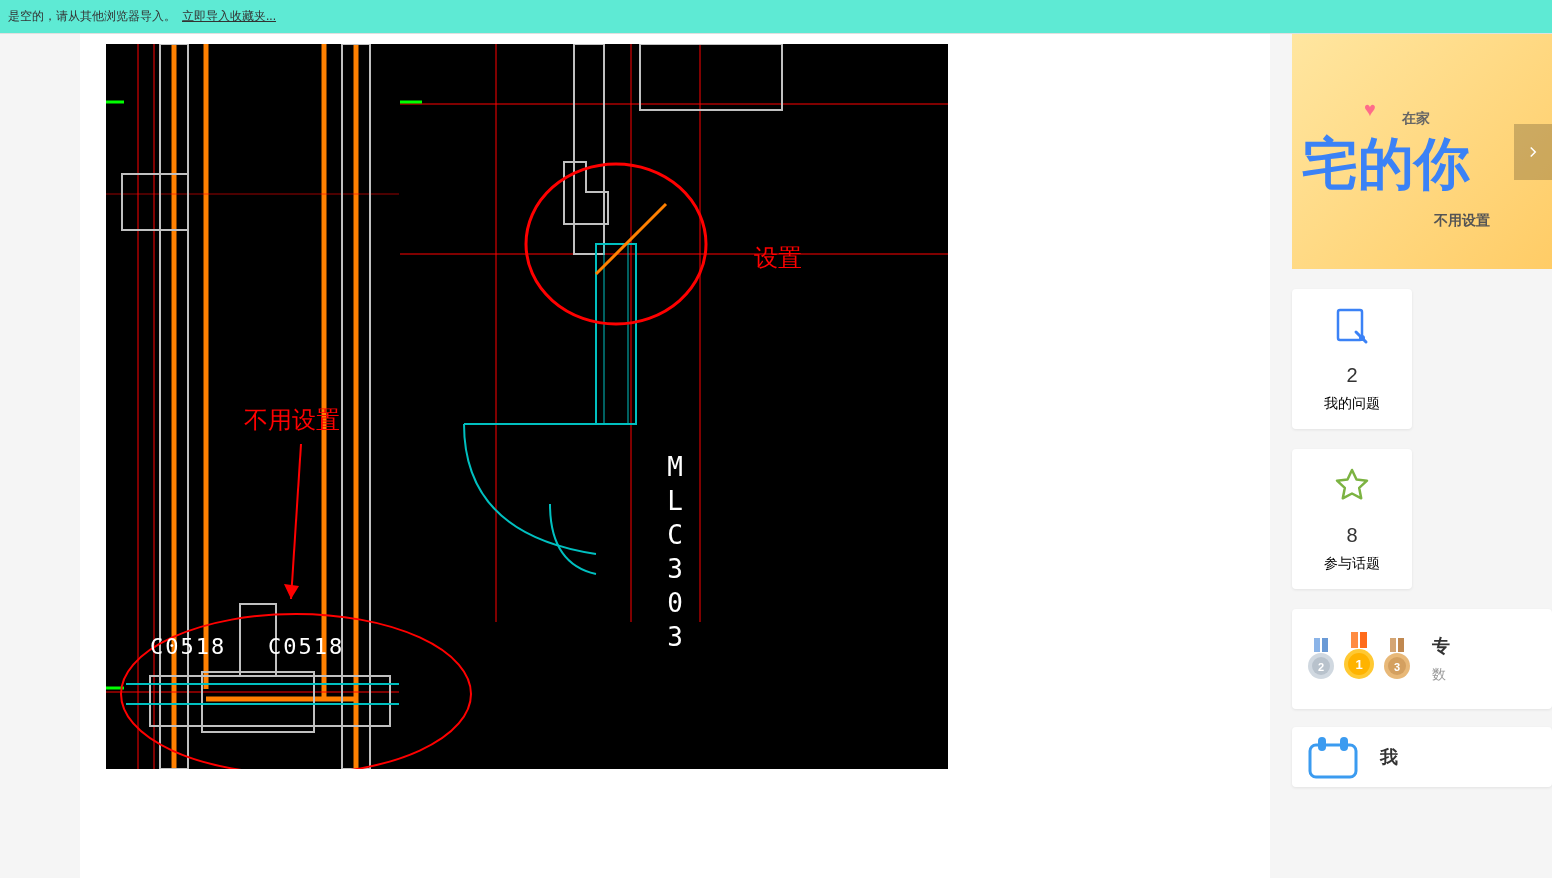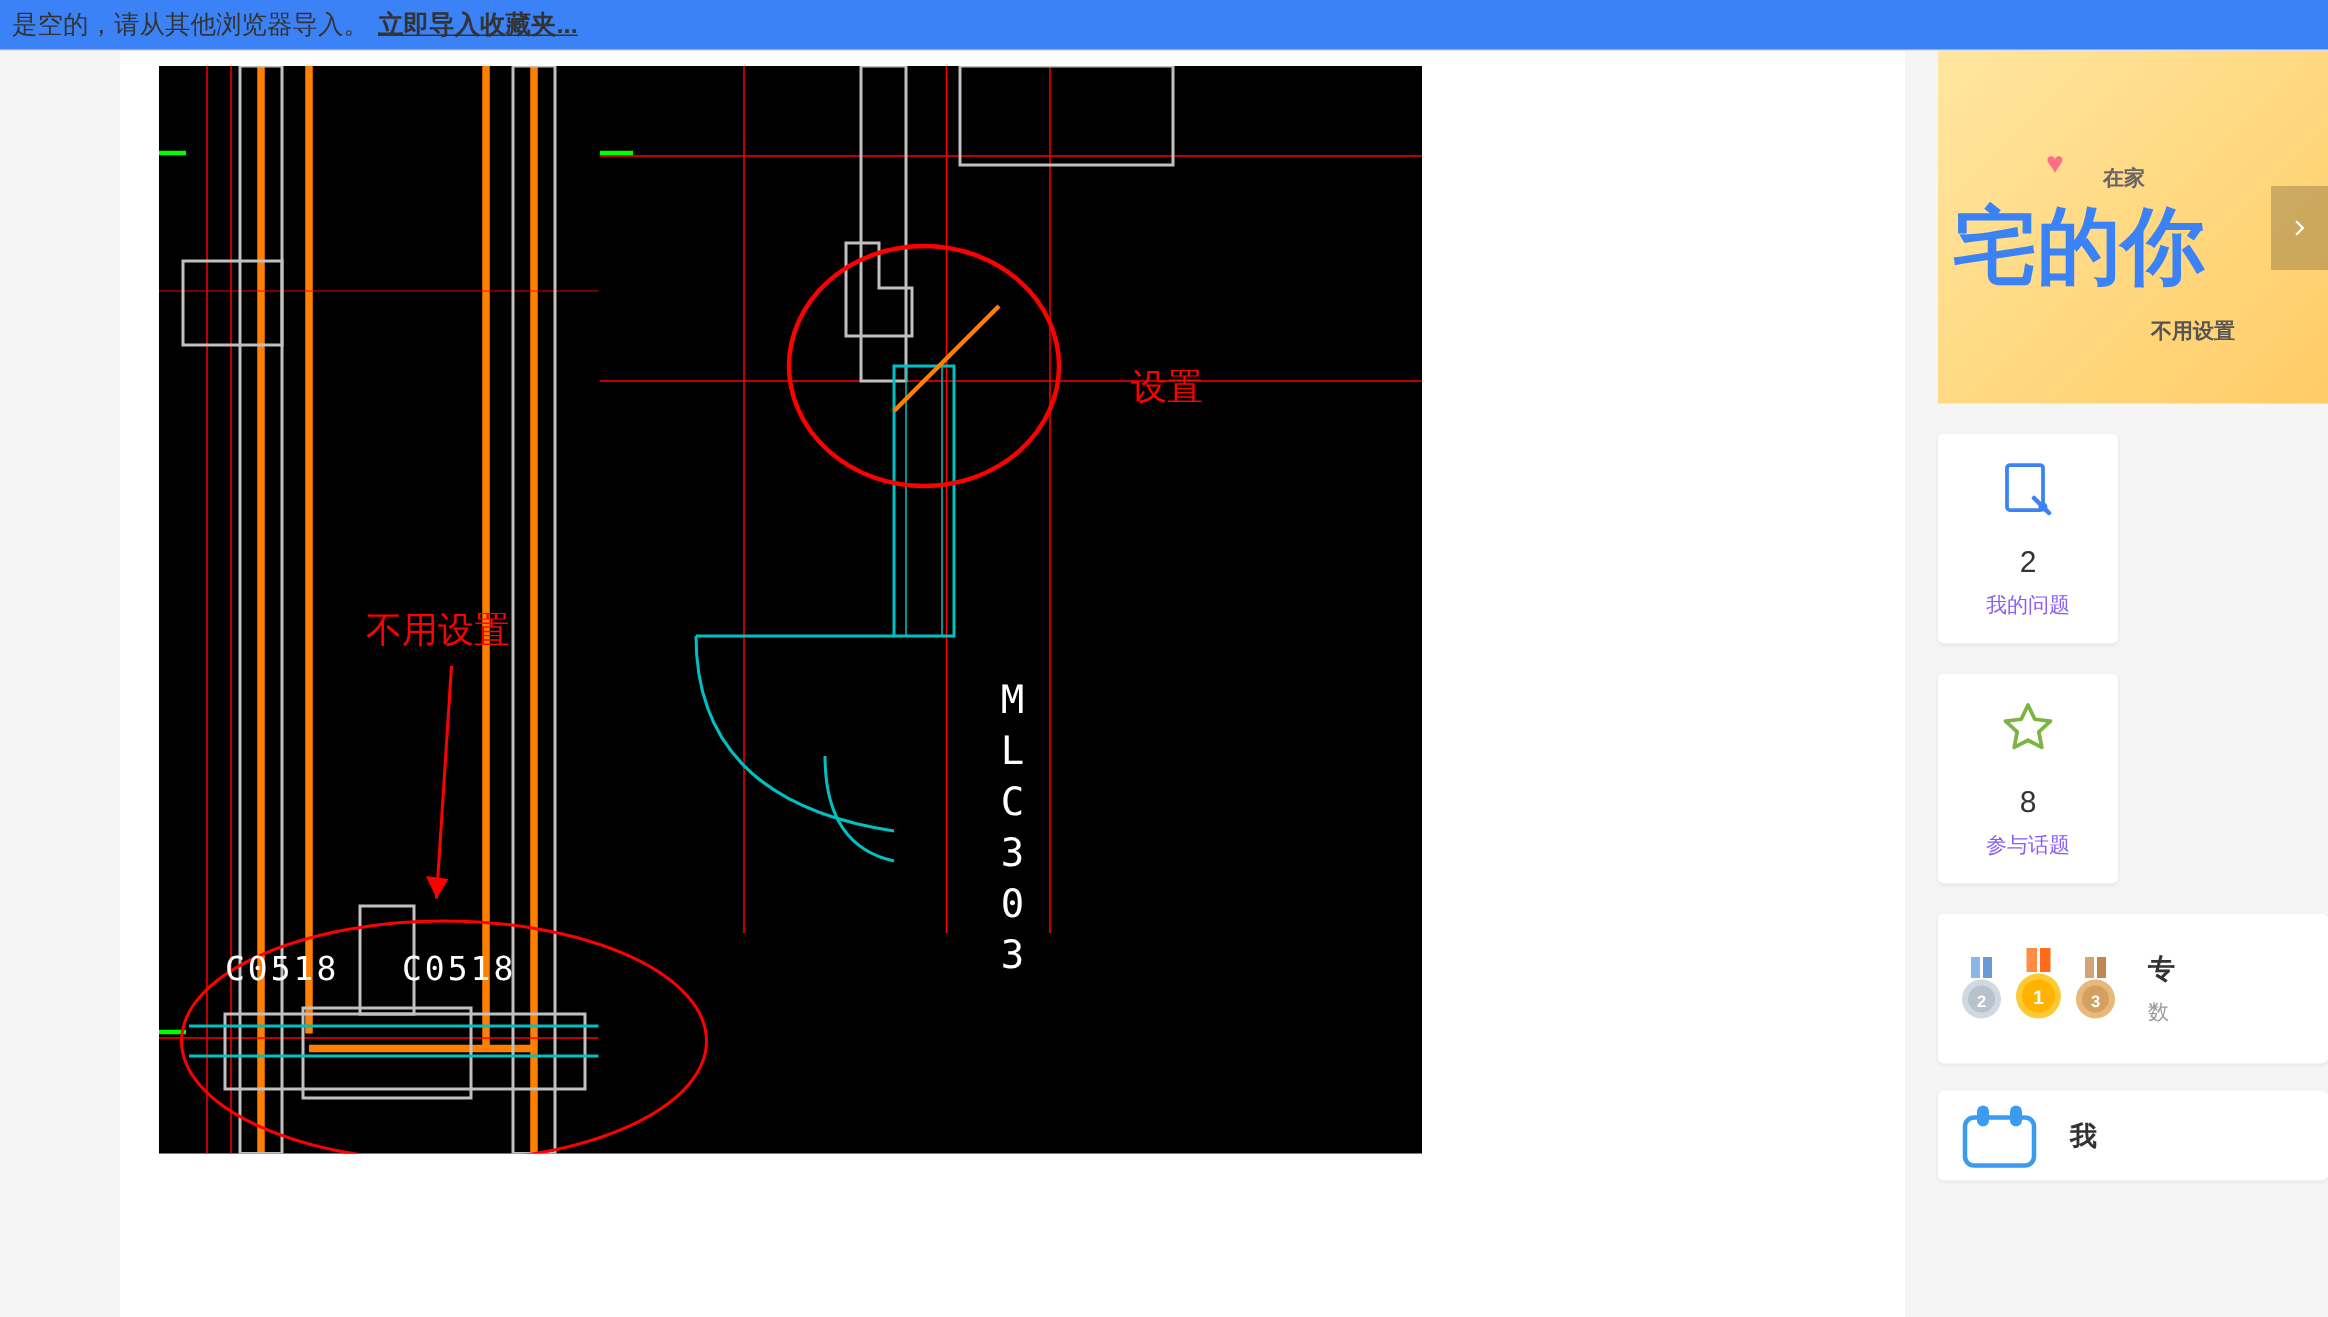--- a/index.html
+++ b/index.html
@@ -5,35 +5,34 @@
     * { margin: 0; padding: 0; box-sizing: border-box; }
     body {
       font-family: "Microsoft YaHei", Arial, sans-serif;
       background: #f5f5f5;
       width: 1552px;
       height: 878px;
       overflow: hidden;
       position: relative;
     }
     .top-bar {
-      background: #3b82f6;
+      background: #5eead4;
       height: 34px;
       padding: 0 8px;
       display: flex;
       align-items: center;
-      font-size: 17px;
+      font-size: 12px;
       color: #333;
       border-bottom: 1px solid #e0e0e0;
     }
     .top-bar .import-link {
       color: #333;
       text-decoration: underline;
       margin-left: 6px;
       cursor: pointer;
-      font-weight: bold;
     }
     .main-area {
       position: absolute;
       top: 34px;
       left: 80px;
       width: 1190px;
       height: 844px;
       background: #fff;
     }
     .cad-image-wrapper {
@@ -111,21 +110,21 @@
       border-radius: 4px;
       box-shadow: 0 1px 3px rgba(0,0,0,0.08);
     }
     .stat-cards-row {
       display: flex;
       gap: 12px;
       padding-left: 0;
     }
     .stat-card .stat-icon { width: 40px; height: 40px; margin-bottom: 18px; }
     .stat-card .stat-num { font-size: 20px; color: #333; margin-bottom: 8px; }
-    .stat-card .stat-label { font-size: 14px; color: #8b5cf6; }
+    .stat-card .stat-label { font-size: 14px; color: #000000; }
     .badge-row {
       background: #fff;
       margin-top: 20px;
       height: 100px;
       display: flex;
       align-items: center;
       padding: 0 14px;
       border-radius: 4px;
       box-shadow: 0 1px 3px rgba(0,0,0,0.08);
     }

